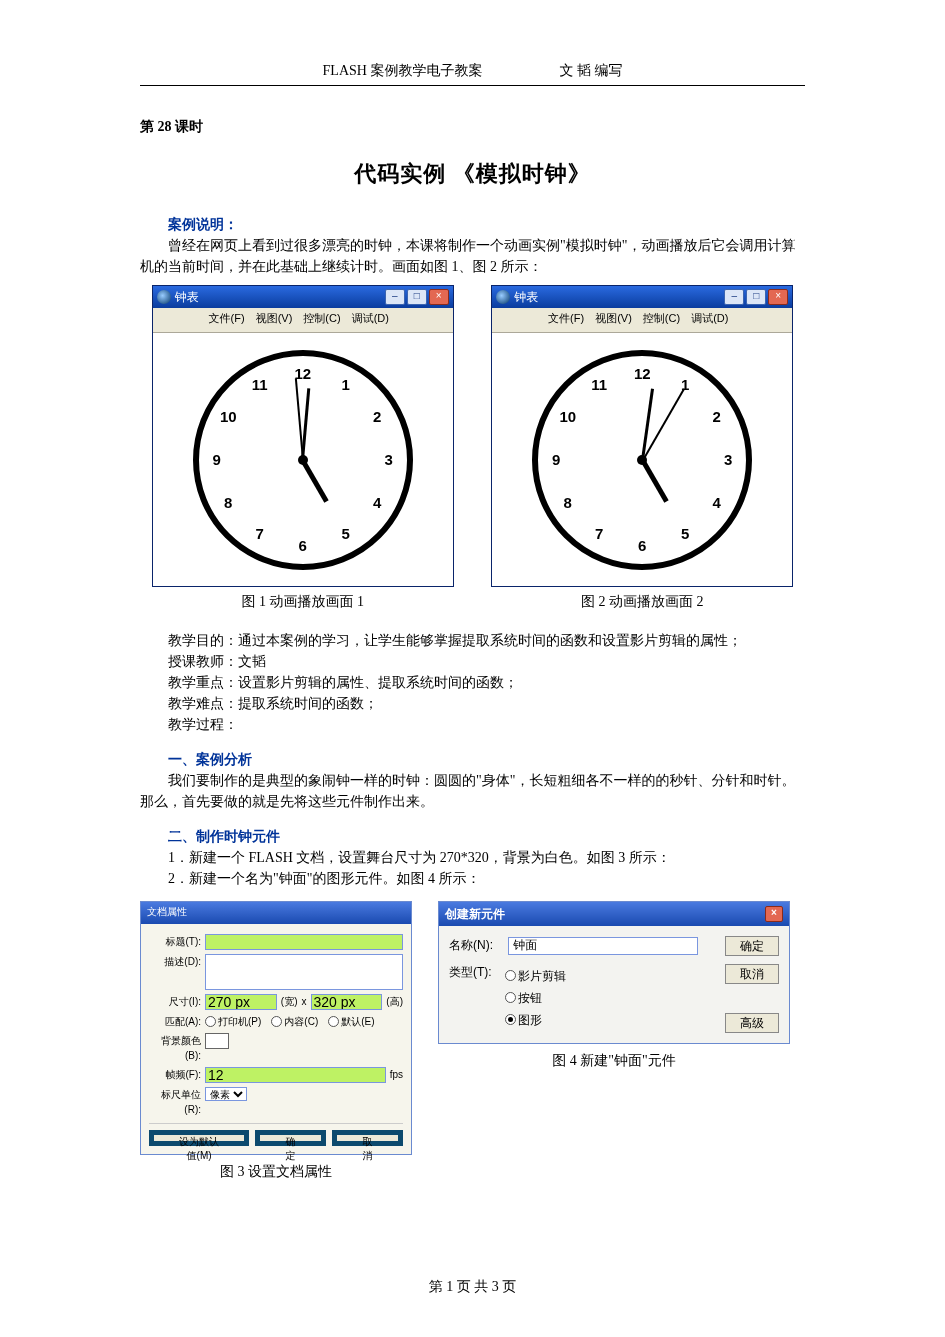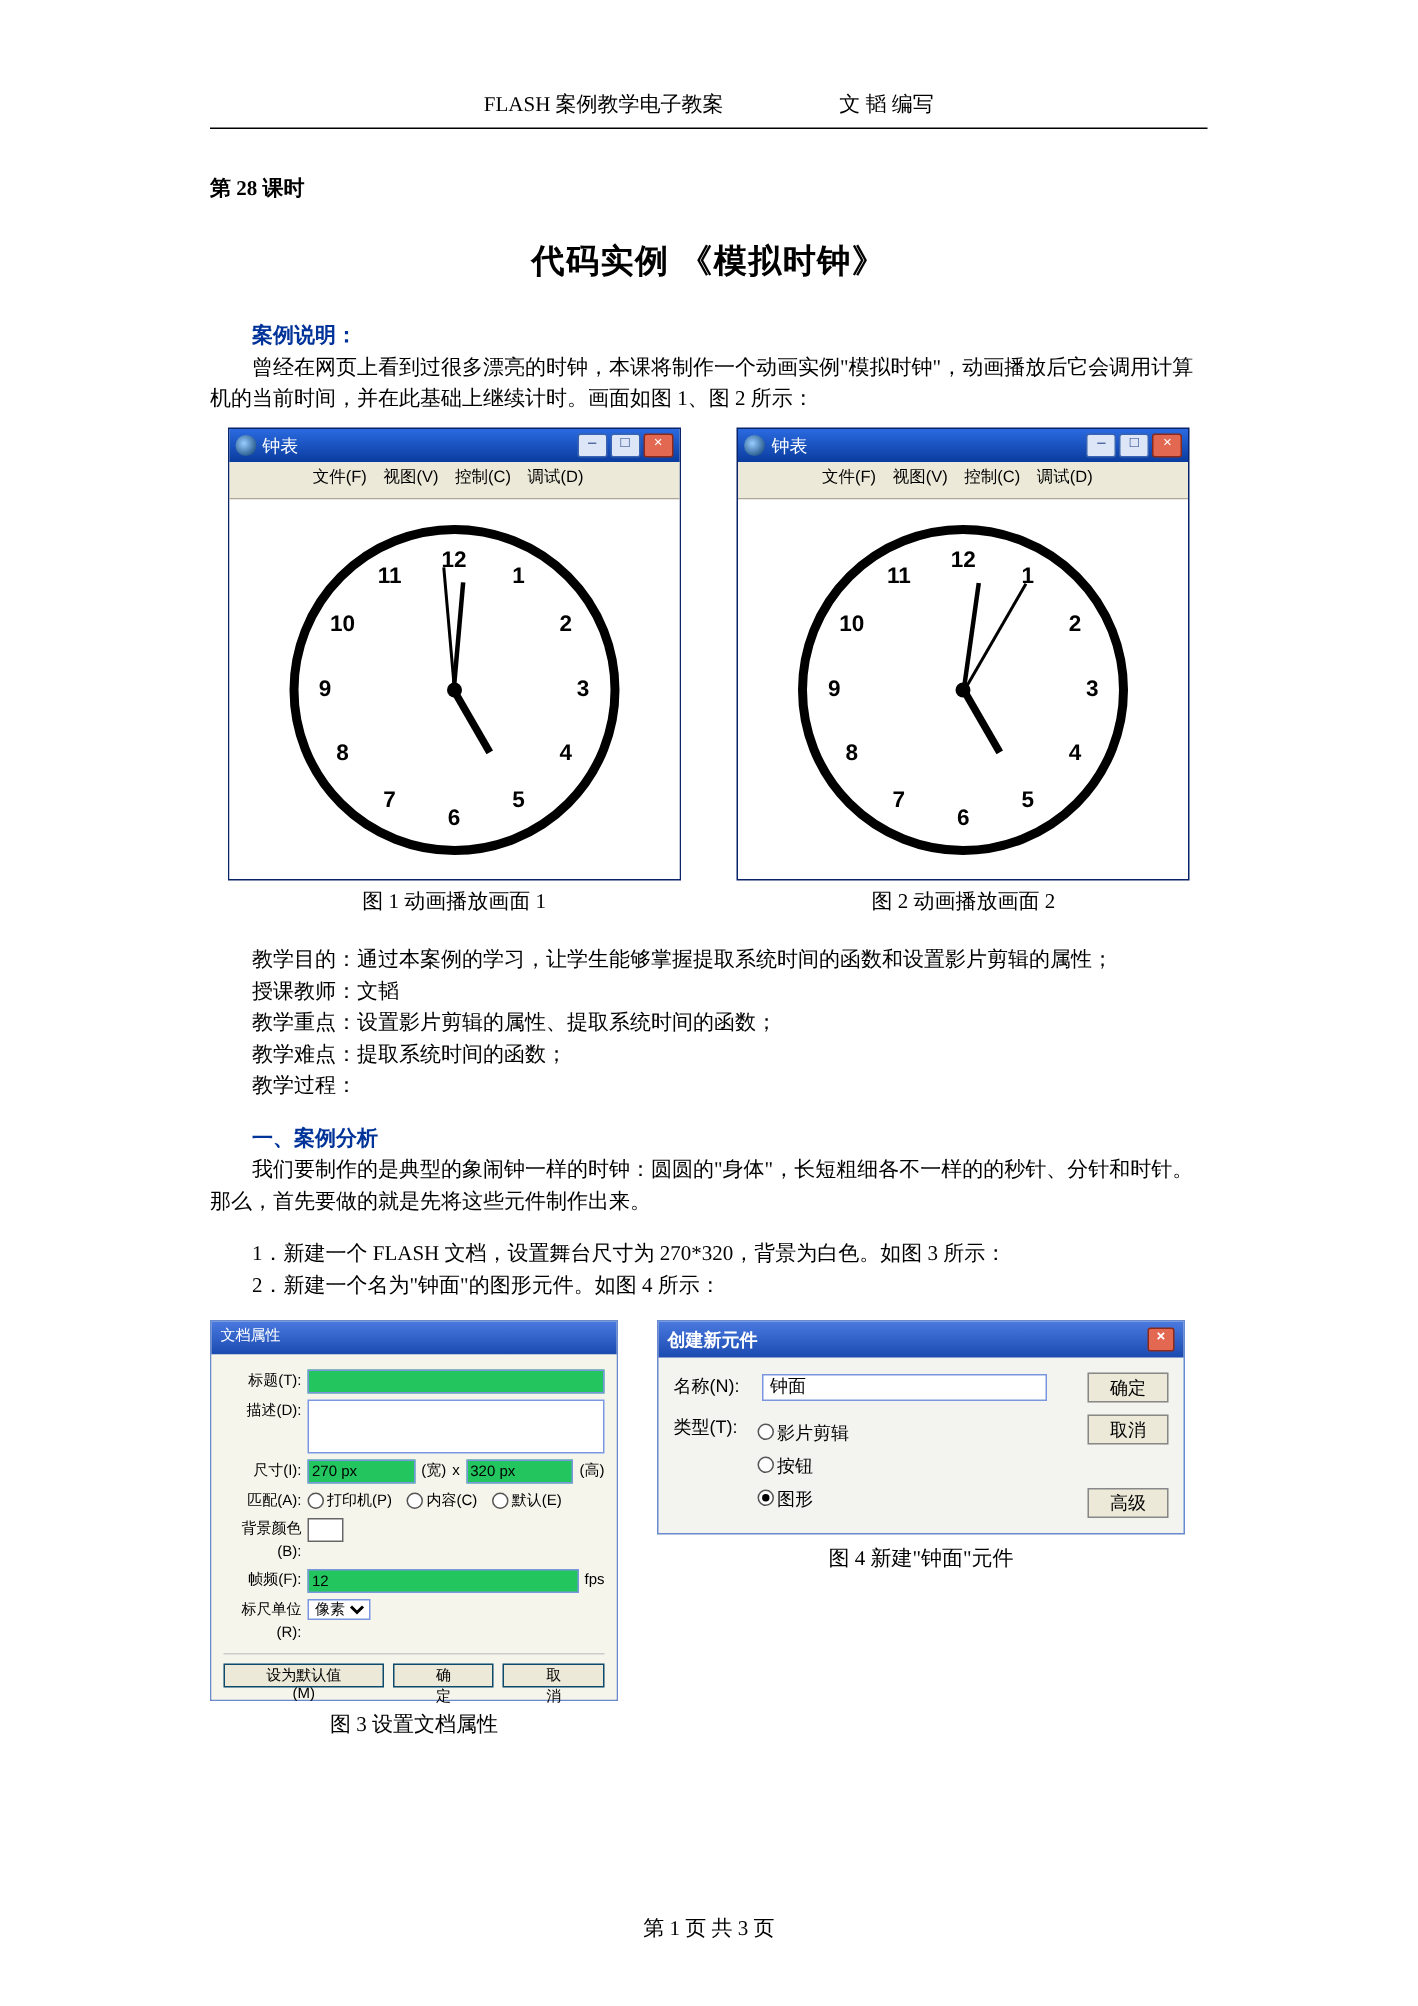--- a/index.html
+++ b/index.html
@@ -89,23 +89,23 @@
     background:#ece9d8;
     font-family:"SimSun",Tahoma,sans-serif;
   }
   .dlg3 .tbar {
     height:18px; background:linear-gradient(to bottom,#4a7ae0,#1a4ab0);
     color:#fff; padding:2px 6px;
   }
   .dlg3 .body { padding:6px 8px 8px 8px; background:#f6f5ec; }
   .dlg3 .row { display:flex; align-items:flex-start; margin:4px 0; gap:4px; }
   .dlg3 .lbl { width:52px; text-align:right; }
-  .dlg3 input[type=text]{ flex:1; height:14px; border:1px solid #7a96df; background:#22c55e; font-size:10px; padding:0 2px;}
+  .dlg3 input[type=text]{ flex:1; height:14px; border:1px solid #7a96df; background:#bef264; font-size:14px; padding:0 2px;}
   .dlg3 textarea{ flex:1; height:30px; border:1px solid #7a96df; background:#fff; font-size:10px; resize:none;}
-  .dlg3 .btn { height:16px; padding:0 24px; border:1px solid #0c4a6e; background:#ece9d8; font-size:10px;}
+  .dlg3 .btn { height:16px; padding:0 24px; border:5px solid #0c4a6e; background:#ece9d8; font-size:10px;}
   .dlg3 .sm { width:44px; }
   .dlg3 .color-sw { width:22px; height:14px; border:1px solid #666; background:#fff; display:inline-block;}
   .dlg3 .sel { height:14px; border:1px solid #7a96df; background:#fff; font-size:10px;}
   .radio { display:inline-flex; align-items:center; gap:2px; margin-right:6px; }
   .radio .dot { width:9px; height:9px; border:1px solid #555; border-radius:50%; display:inline-block; position:relative; background:#fff;}
   .radio.sel .dot::after{ content:""; position:absolute; inset:2px; border-radius:50%; background:#000;}
   .dlg3 .bottom { display:flex; justify-content:flex-end; gap:6px; border-top:1px solid #ccc; padding-top:6px; margin-top:6px;}
 
   
   .dlg4 {
@@ -238,20 +238,21 @@
   <div class="indent">授课教师：文韬</div>
   <div class="indent">教学重点：设置影片剪辑的属性、提取系统时间的函数；</div>
   <div class="indent">教学难点：提取系统时间的函数；</div>
   <div class="indent">教学过程：</div>
 
   <div style="height:14px"></div>
   <div class="blue-bold indent">一、案例分析</div>
   <div class="indent">我们要制作的是典型的象闹钟一样的时钟：圆圆的"身体"，长短粗细各不一样的的秒针、分针和时针。那么，首先要做的就是先将这些元件制作出来。</div>
 
   <div style="height:14px"></div>
+  <div class="blue-bold indent">二、制作时钟元件</div>
   <div class="indent">1．新建一个 FLASH 文档，设置舞台尺寸为 270*320，背景为白色。如图 3 所示：</div>
   <div class="indent">2．新建一个名为"钟面"的图形元件。如图 4 所示：</div>
 
   <div class="figrow2">
     <div>
       <div class="dlg3">
         <div class="tbar">文档属性</div>
         <div class="body">
           <div class="row">
               <span class="lbl">标题(T):</span>

